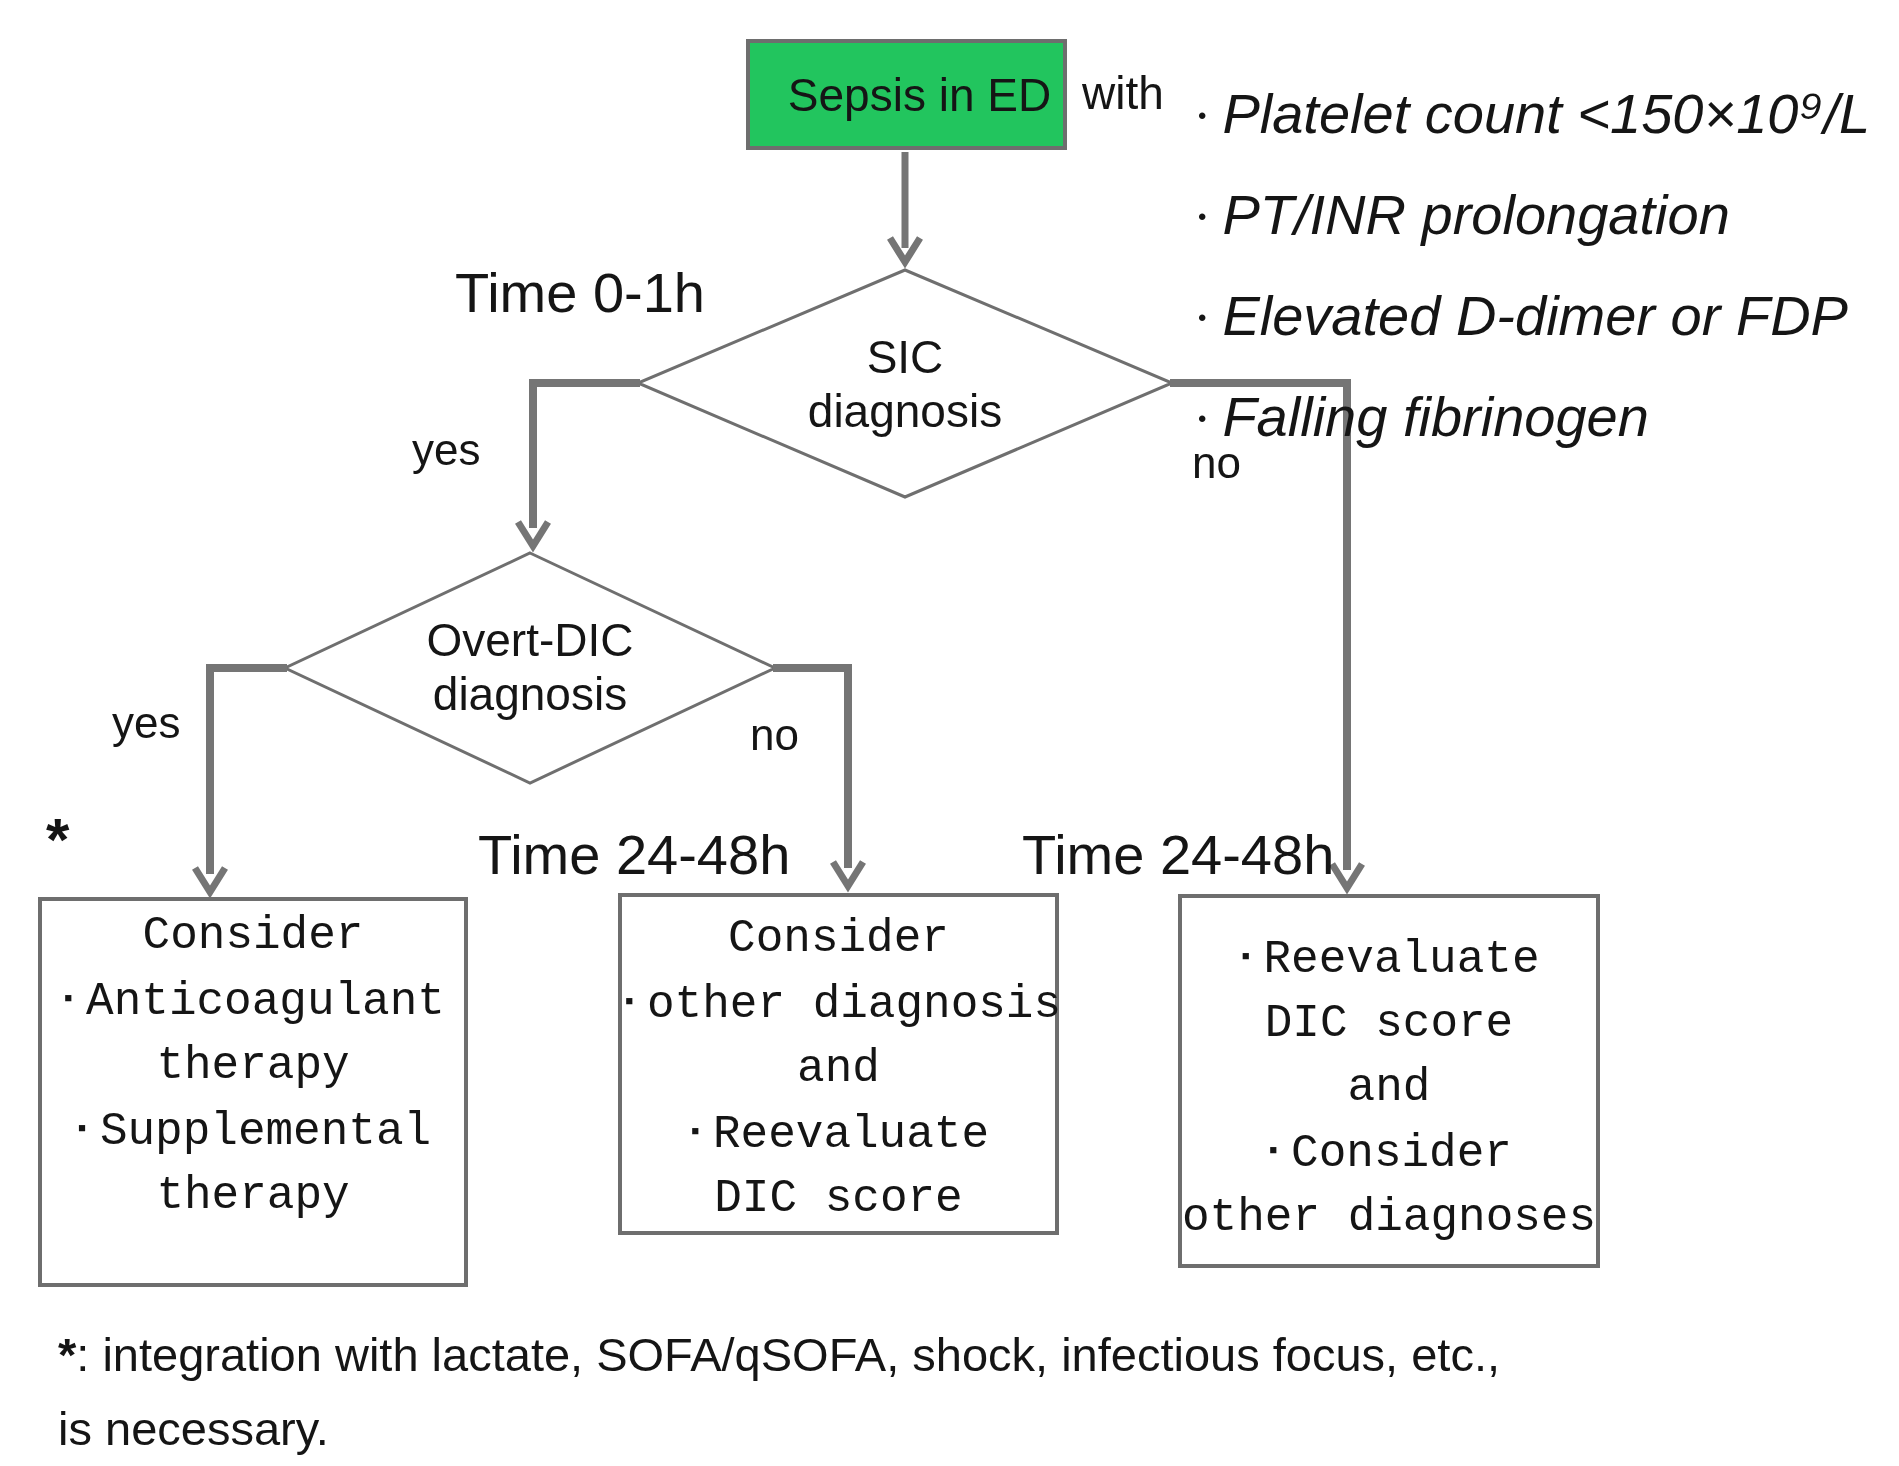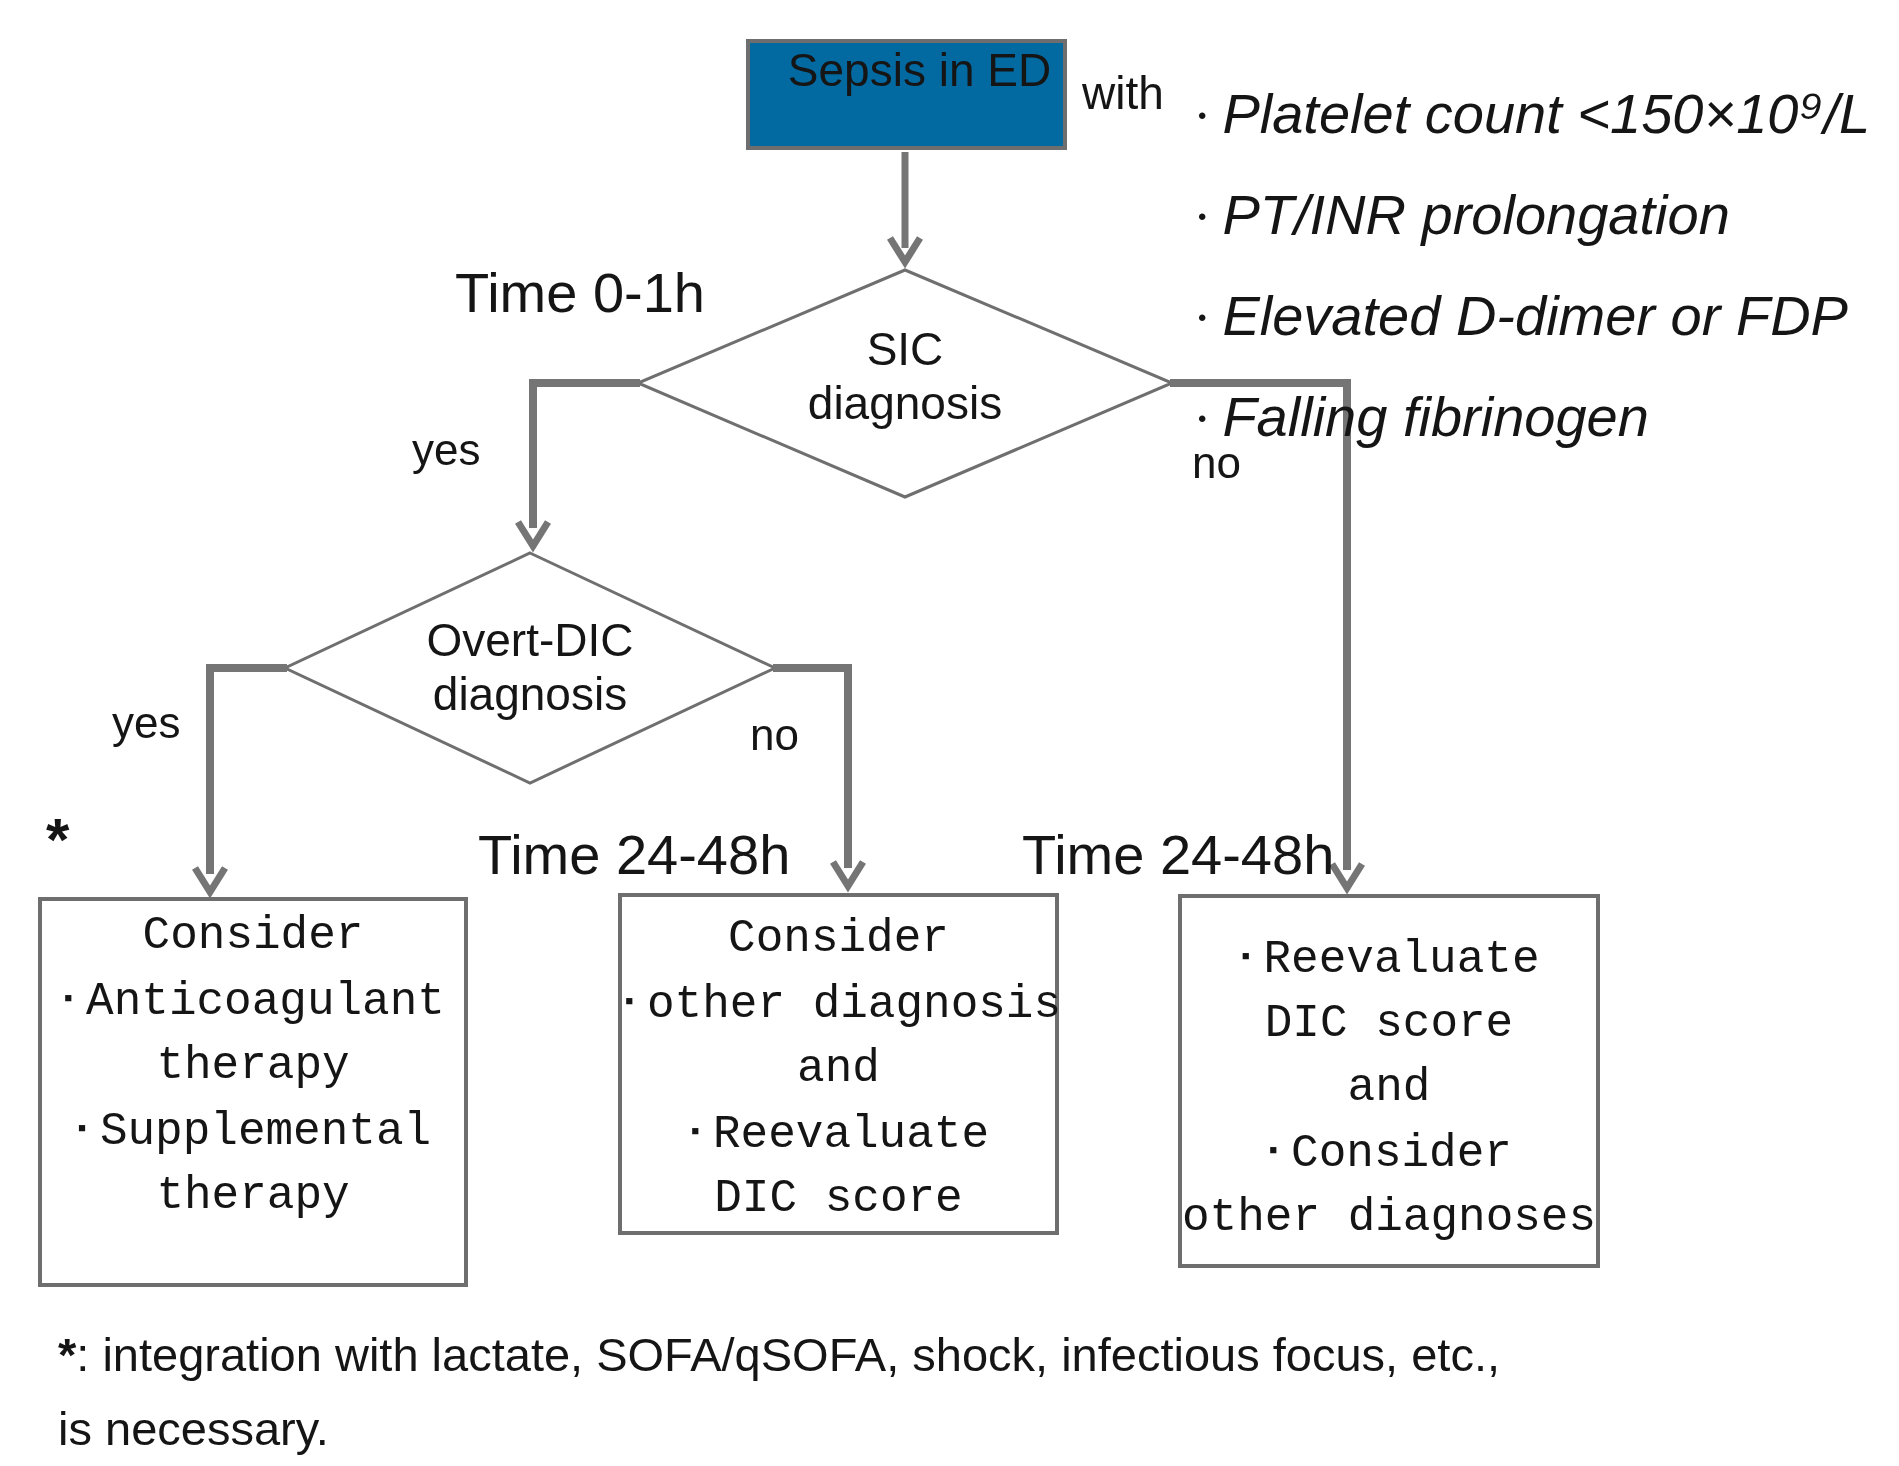--- a/index.html
+++ b/index.html
@@ -3,22 +3,22 @@
 <meta charset="utf-8">
 <style>
   html,body{margin:0;padding:0;background:#ffffff;}
   .canvas{
     position:relative;width:1899px;height:1466px;background:#ffffff;overflow:hidden;
     font-family:"Liberation Sans", sans-serif;color:#151515;
   }
   .abs{position:absolute;}
   svg.connectors{position:absolute;left:0;top:0;z-index:0;}
   .node-box{
-    position:absolute;border:4px solid #6e6e6e;background:#0369a1;
-    display:flex;justify-content:center;z-index:2;box-sizing:border-box;padding-left:26px;
+    position:absolute;border:4px solid #6e6e6e;background:#22c55e;
+    display:flex;align-items:center;justify-content:center;z-index:2;box-sizing:border-box;padding-left:26px;
   }
   .start-box{font-size:46px;}
   .with-label{font-size:46px;z-index:2;}
   .criteria{z-index:2;}
   .crit-row{display:flex;align-items:center;height:101px;}
   .crit-row .dot{font-size:24px;margin-right:16px;margin-top:4px;}
   .crit-row .crit-text{font-size:56px;white-space:nowrap;font-style:italic;}
   .diamond-text{
     position:absolute;display:flex;flex-direction:column;align-items:center;justify-content:center;
     font-size:46px;line-height:54px;z-index:2;text-align:center;
@@ -83,21 +83,21 @@
       <span class="crit-text">Elevated D-dimer or FDP</span>
     </div>
     <div class="crit-row">
       <span class="dot">•</span>
       <span class="crit-text">Falling fibrinogen</span>
     </div>
   </div>
 
   <div class="time-label" style="left:455px;top:260px;">Time 0-1h</div>
 
-  <div class="diamond-text" style="left:638px;top:264px;width:534px;height:224px;">
+  <div class="diamond-text" style="left:638px;top:272px;width:534px;height:224px;">
     <span>SIC</span>
     <span>diagnosis</span>
   </div>
 
   <div class="branch-label" style="left:412px;top:425px;">yes</div>
   <div class="branch-label" style="left:1192px;top:438px;">no</div>
 
   <div class="diamond-text" style="left:285px;top:555px;width:490px;height:224px;">
     <span>Overt-DIC</span>
     <span>diagnosis</span>

